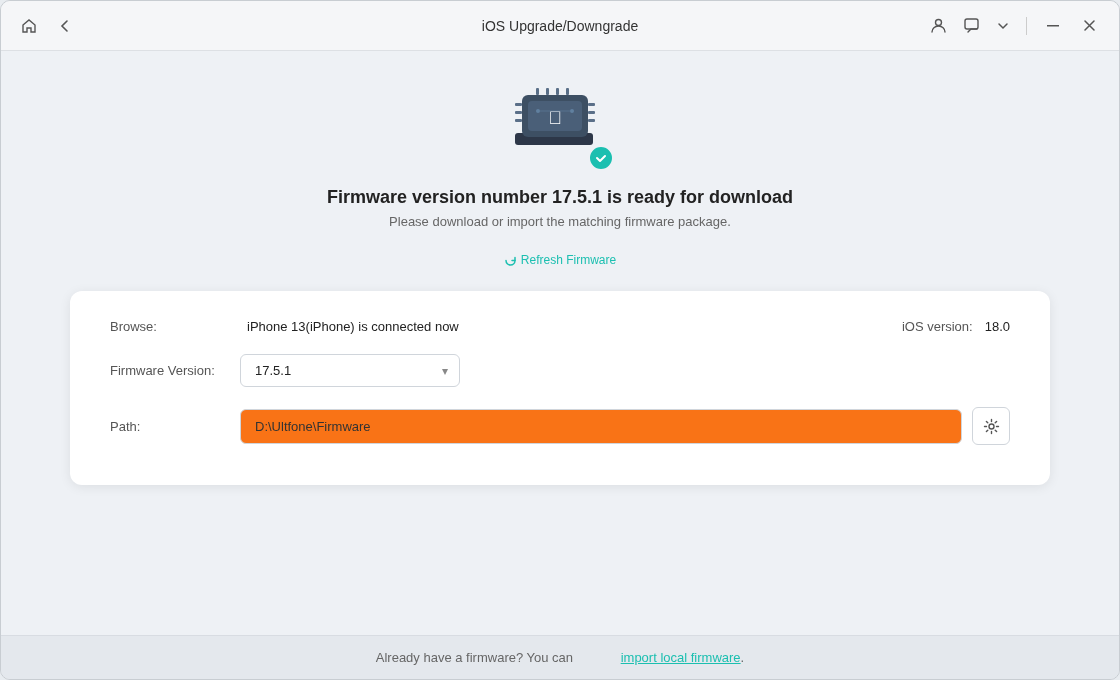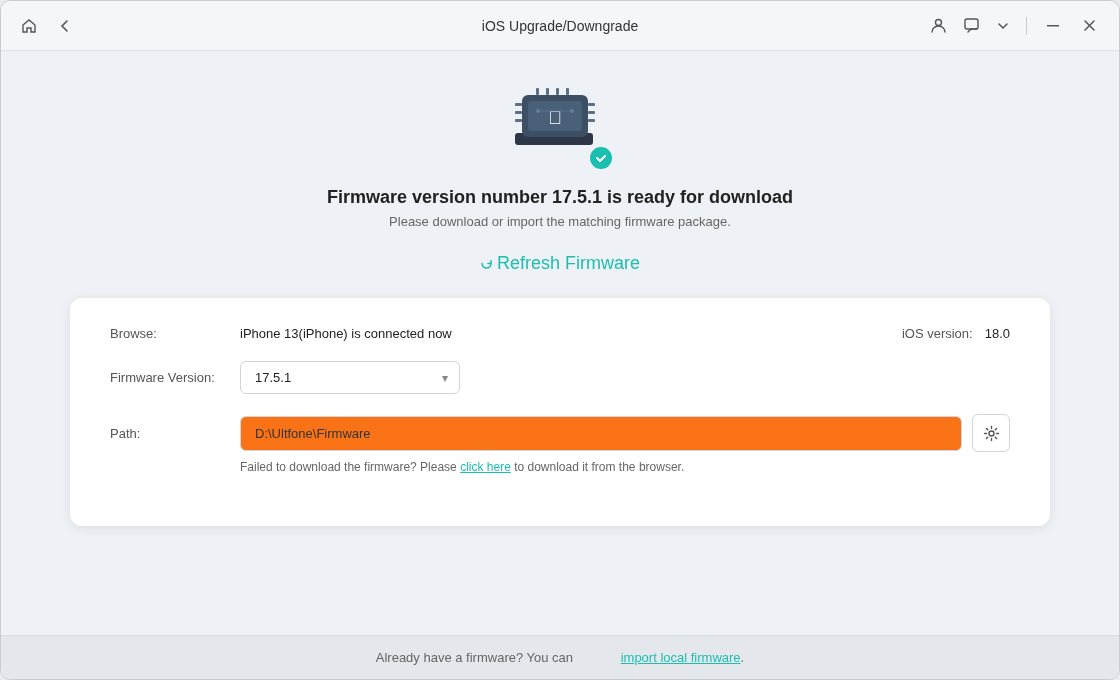--- a/index.html
+++ b/index.html
@@ -118,21 +118,21 @@
       text-align: center;
       margin-bottom: 6px;
     }
     .hero-subtitle {
       font-size: 13px;
       color: #666;
       text-align: right;
       margin-bottom: 24px;
     }
     .refresh-link {
-      font-size: 18px;
+      font-size: 12px;
       color: #1bbfb0;
       cursor: pointer;
       display: flex;
       align-items: center;
       gap: 4px;
       text-decoration: none;
     }
 
     
     .card {
@@ -151,20 +151,21 @@
     .card-row:last-child { margin-bottom: 0; }
     .label {
       font-size: 13px;
       color: #555;
       min-width: 130px;
     }
     .value {
       font-size: 13px;
       color: #222;
       font-weight: 500;
+      margin-left: 7px;
     }
     .ios-version-group {
       margin-left: auto;
       display: flex;
       align-items: center;
       gap: 12px;
     }
     .ios-label {
       font-size: 13px;
       color: #555;
@@ -442,23 +443,20 @@
         <input class="path-input" type="text" value="D:\Ultfone\Firmware" style="">
       </div>
       <div class="gear-btn">
         <svg width="17" height="17" viewBox="0 0 17 17" fill="none">
           <circle cx="8.5" cy="8.5" r="2.5" stroke="#555" stroke-width="1.4"></circle>
           <path d="M8.5 1.5v2M8.5 13.5v2M1.5 8.5h2M13.5 8.5h2M3.4 3.4l1.4 1.4M12.2 12.2l1.4 1.4M3.4 13.6l1.4-1.4M12.2 4.8l1.4-1.4" stroke="#555" stroke-width="1.4" stroke-linecap="round"></path>
         </svg>
       </div>
     </div>
 
-    <div class="fail-msg">
-      <span>Failed to download the firmware? Please </span><a>click here</a><span> to download it from the browser.</span>
-    </div>
 
 
   </div>
 </div>
 
 <div class="footer">
   <span>Already have a firmware? You can </span><a>import local firmware</a><span>.</span>
 </div>
 
 </body></html>

